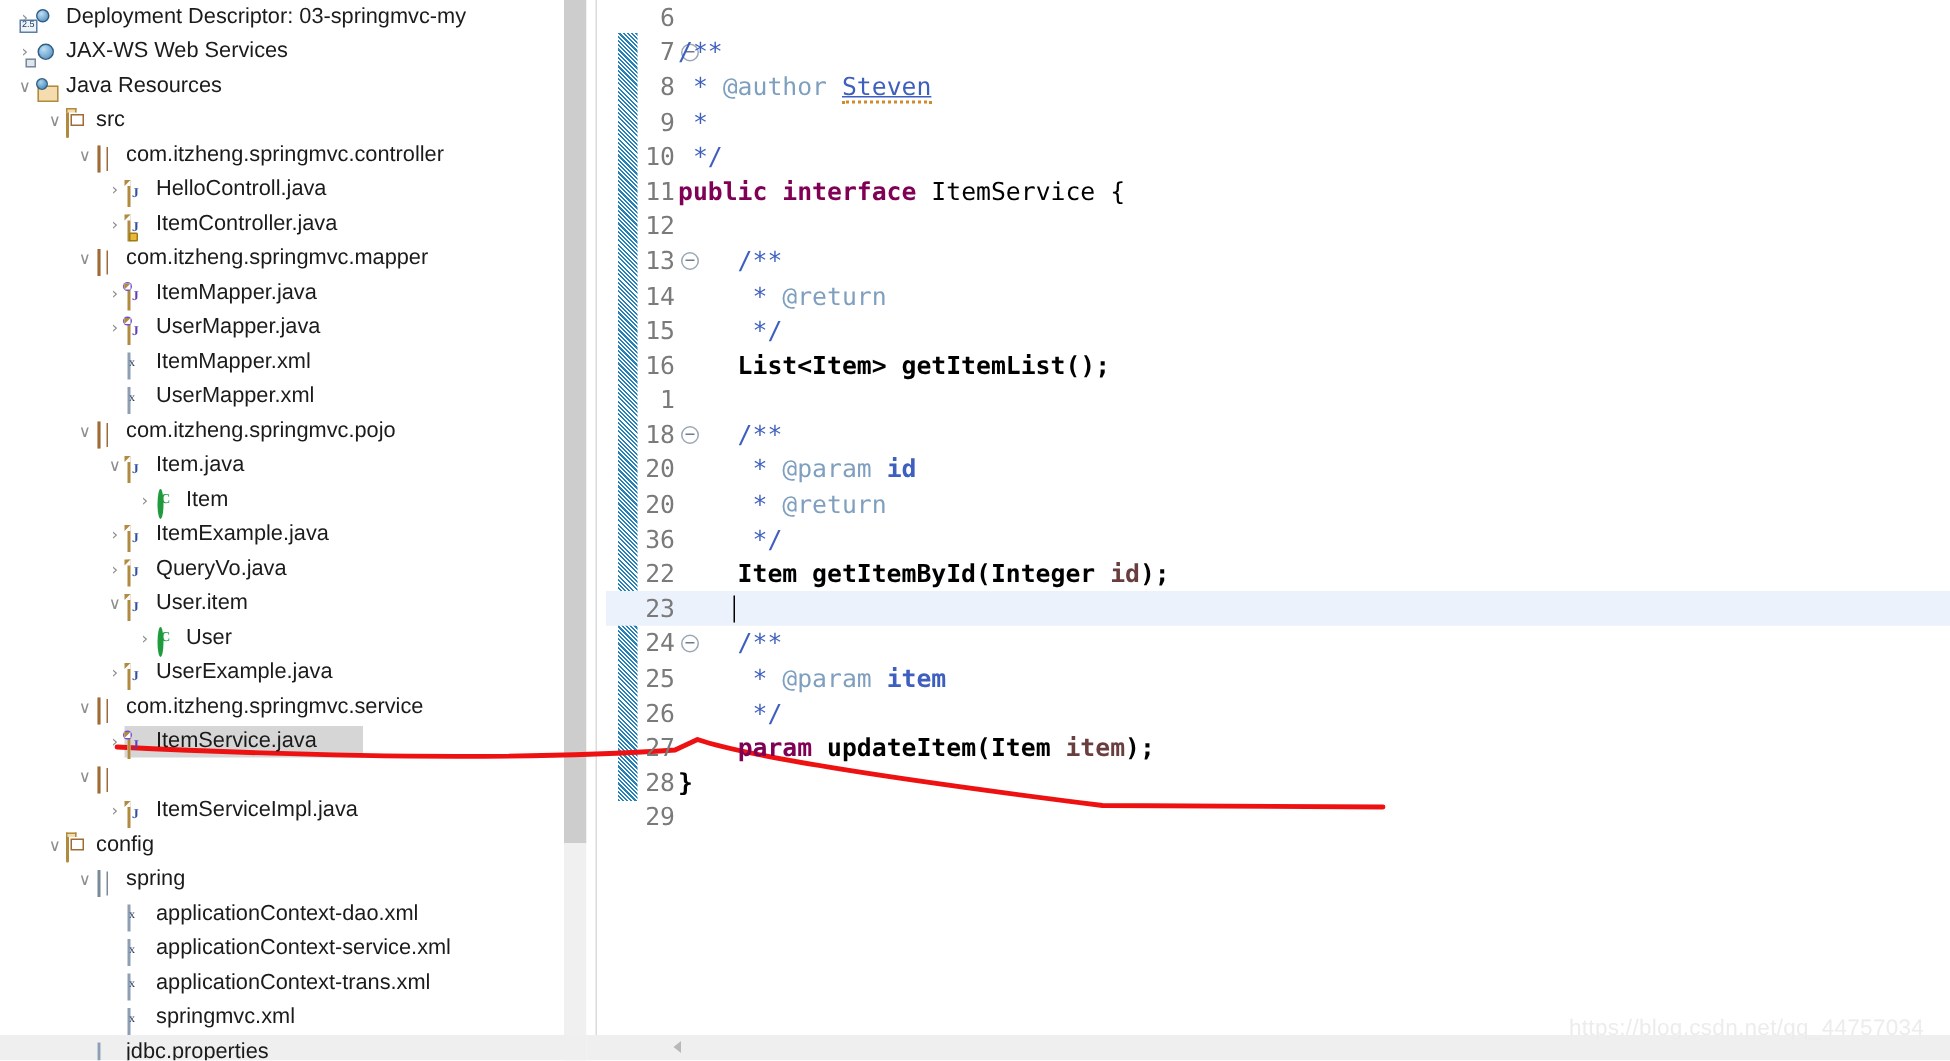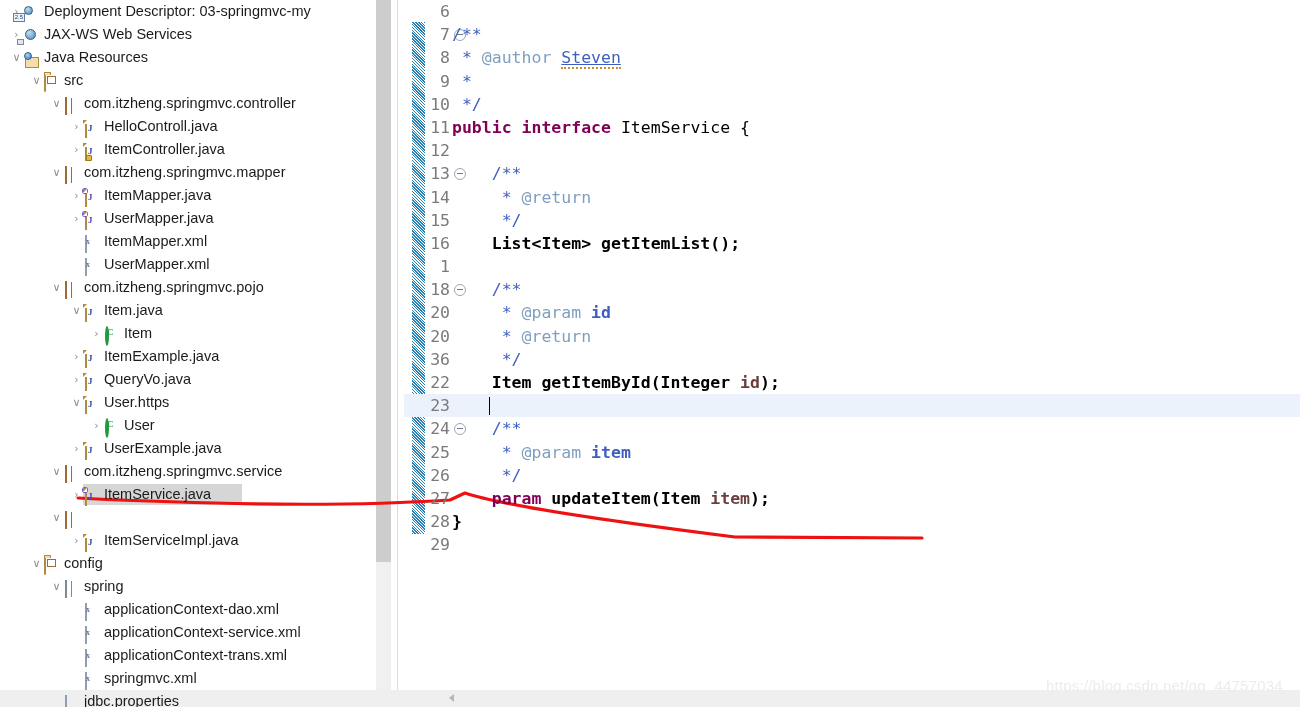--- a/index.html
+++ b/index.html
@@ -342,21 +342,21 @@
         <div class="row">
           <span style="width:70px;min-width:70px"></span>
           <span class="twisty">›</span>
           <span class="ico"><span class="ic-doc"><span class="g">J</span></span></span>
           <span class="lbl">QueryVo.java</span>
         </div>
         <div class="row">
           <span style="width:70px;min-width:70px"></span>
           <span class="twisty">∨</span>
           <span class="ico"><span class="ic-doc"><span class="g">J</span></span></span>
-          <span class="lbl">User.https</span>
+          <span class="lbl">User.item</span>
         </div>
         <div class="row">
           <span style="width:90px;min-width:90px"></span>
           <span class="twisty">›</span>
           <span class="ico"><span class="ic-class"></span></span>
           <span class="lbl">User</span>
         </div>
         <div class="row">
           <span style="width:70px;min-width:70px"></span>
           <span class="twisty">›</span>

